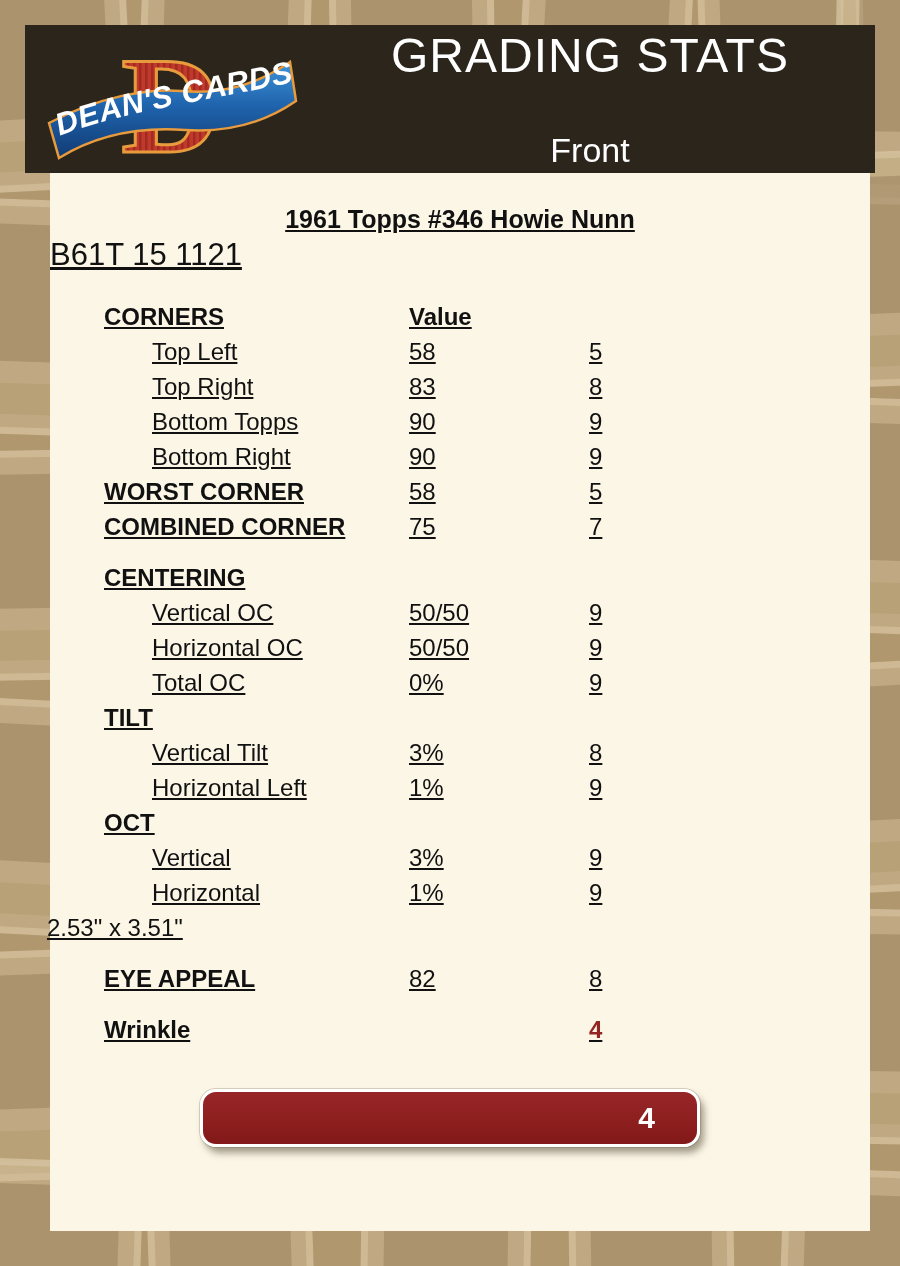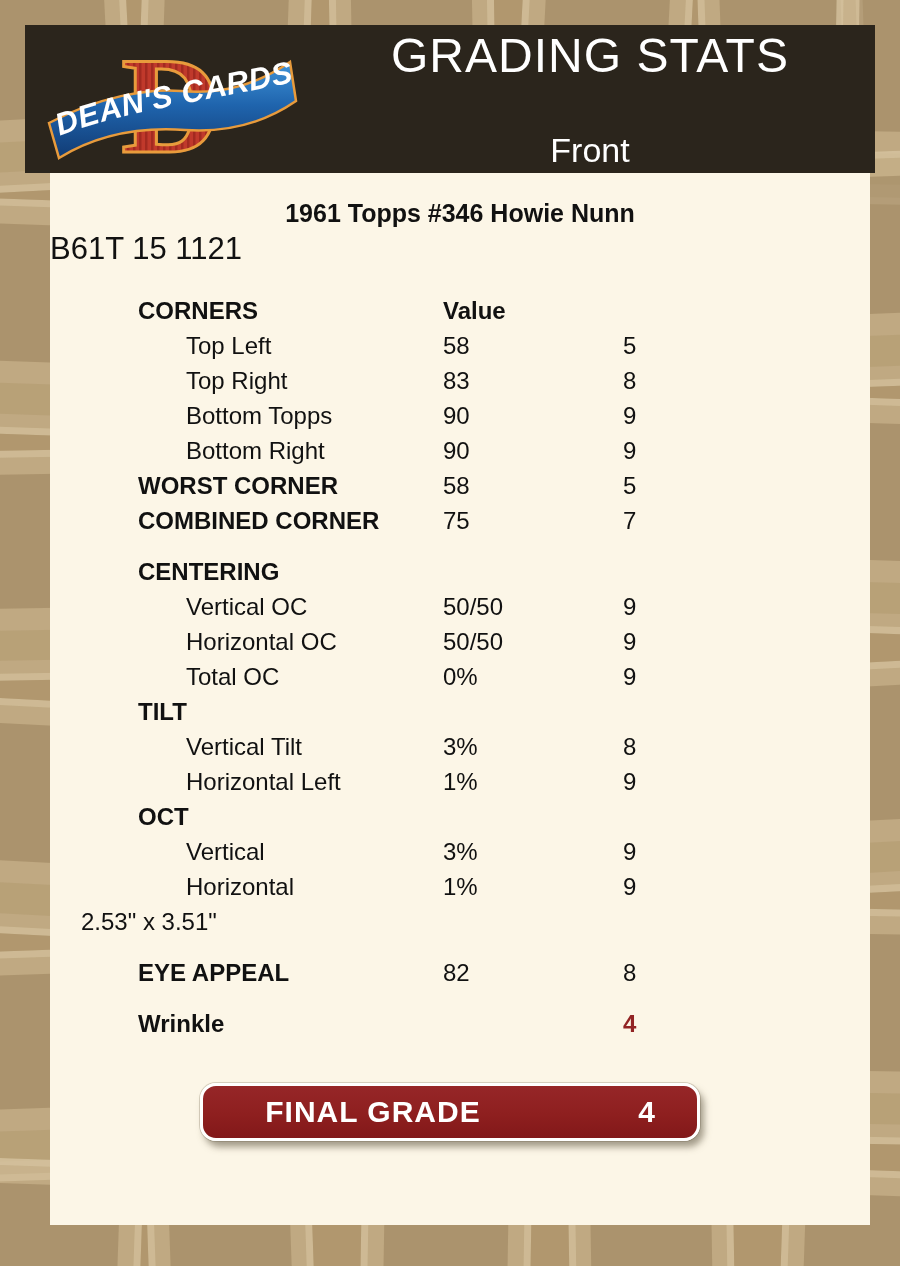--- a/index.html
+++ b/index.html
@@ -47,32 +47,33 @@
   .logo{position:absolute;left:18px;top:6px;width:256px;height:138px;}
   .header-titles{
     position:absolute;left:290px;right:10px;top:0;height:100%;
     display:flex;flex-direction:column;justify-content:center;align-items:center;
     text-align:center;color:#ffffff;gap:24px;
   }
   .header-title{font-size:48px;line-height:58px;letter-spacing:1px;font-weight:400;}
   .header-subtitle{font-size:34px;line-height:44px;font-weight:400;margin-top:19px;}
   
   .panel{
-    position:absolute;left:50px;top:159px;width:820px;height:1066px;
+    position:absolute;left:50px;top:165px;width:820px;height:1066px;
     background:var(--panel-bg);
     z-index:1;
+    text-decoration:underline;
   }
   .card-title{margin-top:36px;text-align:center;font-size:25px;line-height:36px;font-weight:bold;}
   .card-code{font-size:31px;line-height:36px;}
   
   .stats{margin-top:26px;}
   .stat-row{
     display:grid;
     grid-template-columns:305px 180px 180px;
-    padding-left:88px;
+    padding-left:54px;
     height:35px;
     align-items:center;
   }
   .stat-row.gap{margin-top:16px;}
   .cell{font-size:24px;white-space:nowrap;}
   .cell.label{text-align:left;}
   .cell.label.indent{padding-left:48px;}
   .cell.bold{font-weight:bold;}
   .cell.value, .cell.max{text-align:left;}
   .cell.value.size-value{transform:translateX(-57px);}
@@ -307,18 +308,17 @@
           </div>
           <div class="stat-row gap">
             <div class="cell label bold">Wrinkle</div>
             <div class="cell value"></div>
             <div class="cell max red">4</div>
           </div>
         </div>
     </div>
 
     <div class="final-grade">
-      <span class="fg-label">FINAL GRADE</span>
       <span class="fg-value">4</span>
     </div>
   </main>
 
 </div>
 
 </body></html>

